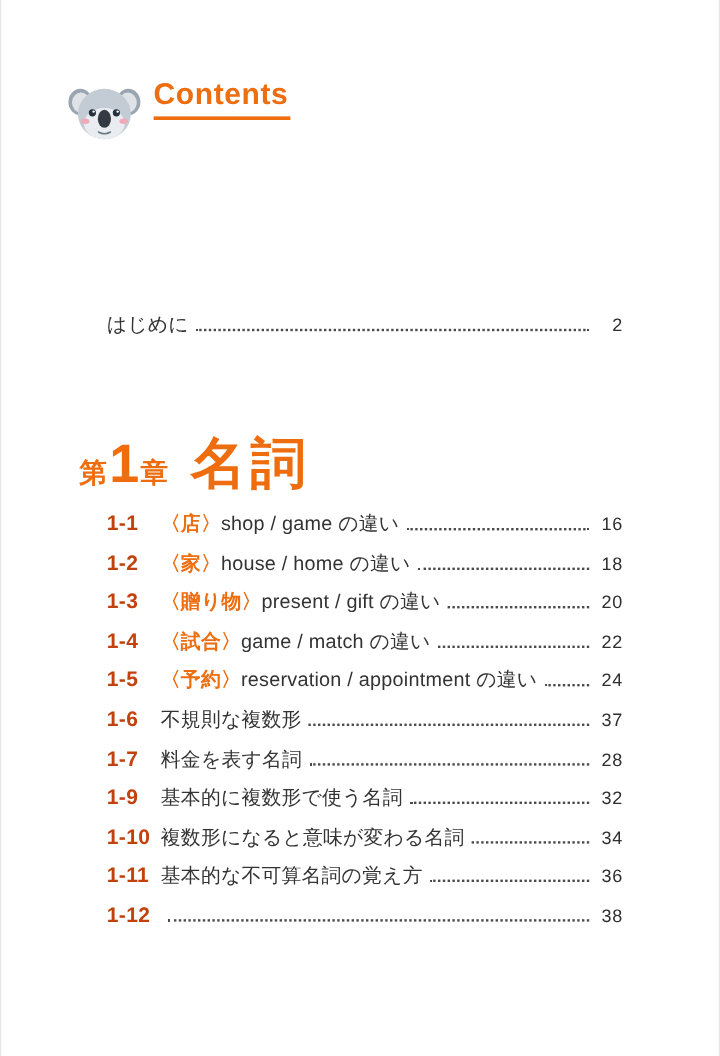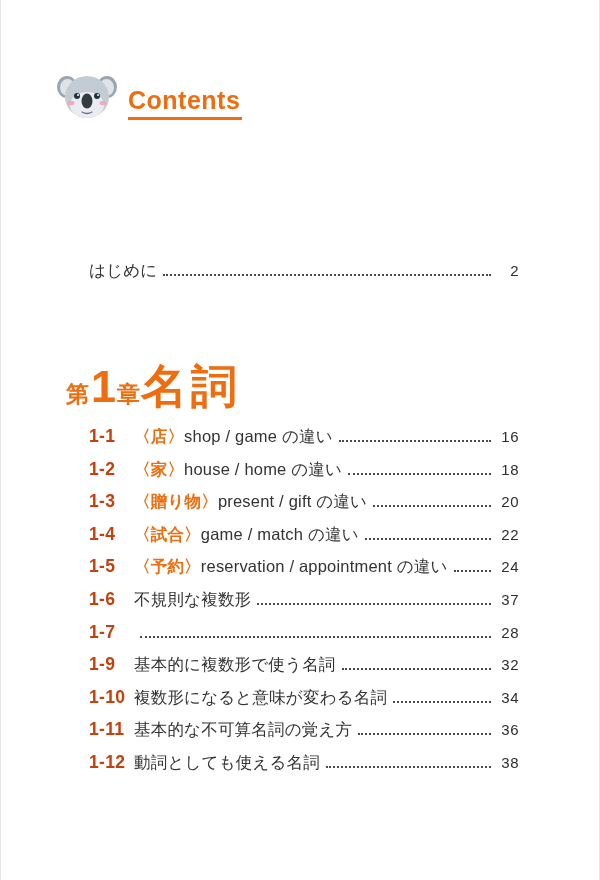--- a/index.html
+++ b/index.html
@@ -9,21 +9,21 @@
     font-family:"Liberation Sans","DejaVu Sans",sans-serif;
     color:#333;
     border-left:1px solid #e6e6e6;
     border-right:1px solid #e6e6e6;
     overflow:hidden;
   }
   .page { width:100%; height:100%; position:relative; }
 
   
   .header {
-    display:flex; align-items:flex-end;
+    display:flex; align-items:flex-start;
     margin:66px 0 0 55px; height:54px;
   }
   .koala { width:62px; height:52px; flex:0 0 auto; }
   .contents-title {
     margin-left:10px;
     font-size:25px; font-weight:800; letter-spacing:0.5px;
     color:var(--accent);
     border-bottom:3px solid var(--accent);
     padding:0 2px 3px 0;
     line-height:1.1;
@@ -53,21 +53,21 @@
   
   .chapter {
     display:flex; align-items:baseline;
     margin:70px 0 0 -23px;
     height:54px;
     color:var(--accent);
     font-weight:800;
   }
   .chapter .ch-prefix, .chapter .ch-suffix { font-size:23px; letter-spacing:1px; }
   .chapter .ch-number { font-size:45px; margin:0 1px; letter-spacing:0; }
-  .chapter .ch-title { font-size:46px; margin-left:0; letter-spacing:4px; }
+  .chapter .ch-title { font-size:46px; margin-left:18px; letter-spacing:4px; }
 
   
   .toc { margin-top:16px; }
   .toc .row { height:32.6px; }
   .itemno {
     flex:0 0 45px;
     font-weight:700; font-size:17.5px; color:#c2410c;
     letter-spacing:0.3px;
   }
   .tag { color:var(--accent); font-weight:600; }
@@ -158,20 +158,21 @@
 
       <div class="row">
         <span class="itemno">1-6</span>
         <span class="title-text"><span class="tag"></span><span>不規則な複数形</span></span>
         <span class="leader"></span>
         <span class="pagenum">37</span>
       </div>
 
       <div class="row">
         <span class="itemno">1-7</span>
+        <span class="title-text"><span class="tag"></span><span>料金を表す名詞</span></span>
         <span class="leader"></span>
         <span class="pagenum">28</span>
       </div>
 
 
       <div class="row">
         <span class="itemno">1-9</span>
         <span class="title-text"><span class="tag"></span><span>基本的に複数形で使う名詞</span></span>
         <span class="leader"></span>
         <span class="pagenum">32</span>
@@ -186,20 +187,19 @@
 
       <div class="row">
         <span class="itemno">1-11</span>
         <span class="title-text"><span class="tag"></span><span>基本的な不可算名詞の覚え方</span></span>
         <span class="leader"></span>
         <span class="pagenum">36</span>
       </div>
 
       <div class="row">
         <span class="itemno">1-12</span>
-        <span class="title-text"><span class="tag"></span><span>動詞としても使える名詞</span></span>
         <span class="leader"></span>
         <span class="pagenum">38</span>
       </div>
 
     </div>
   </div>
 </div>
 
 </body></html>

